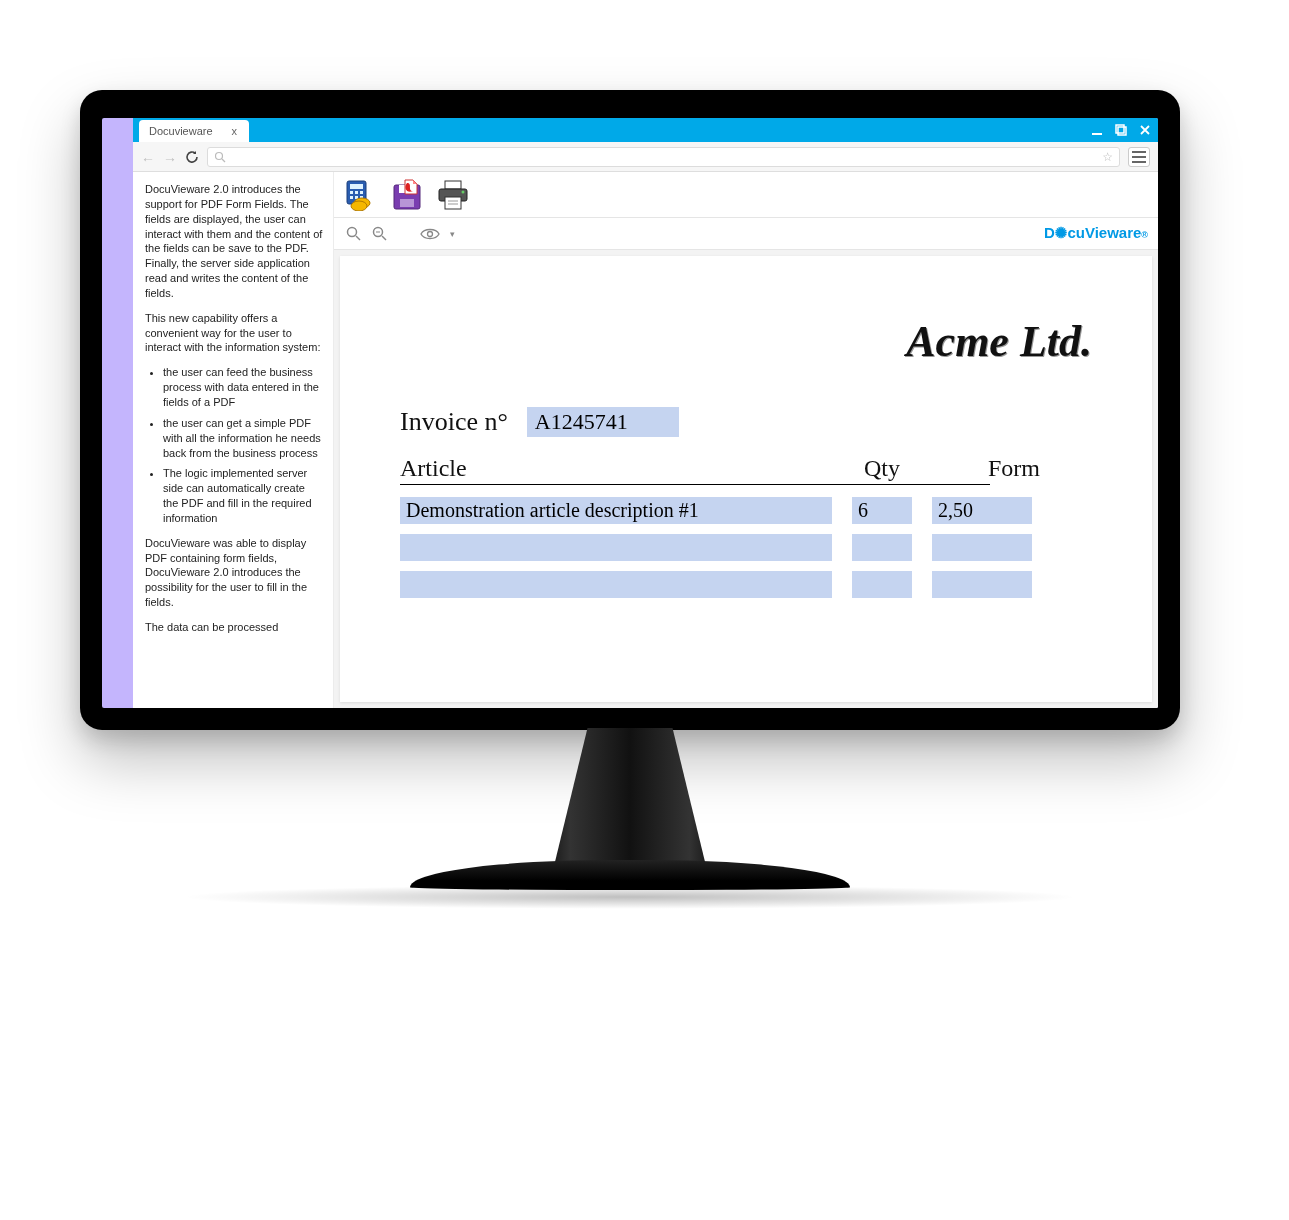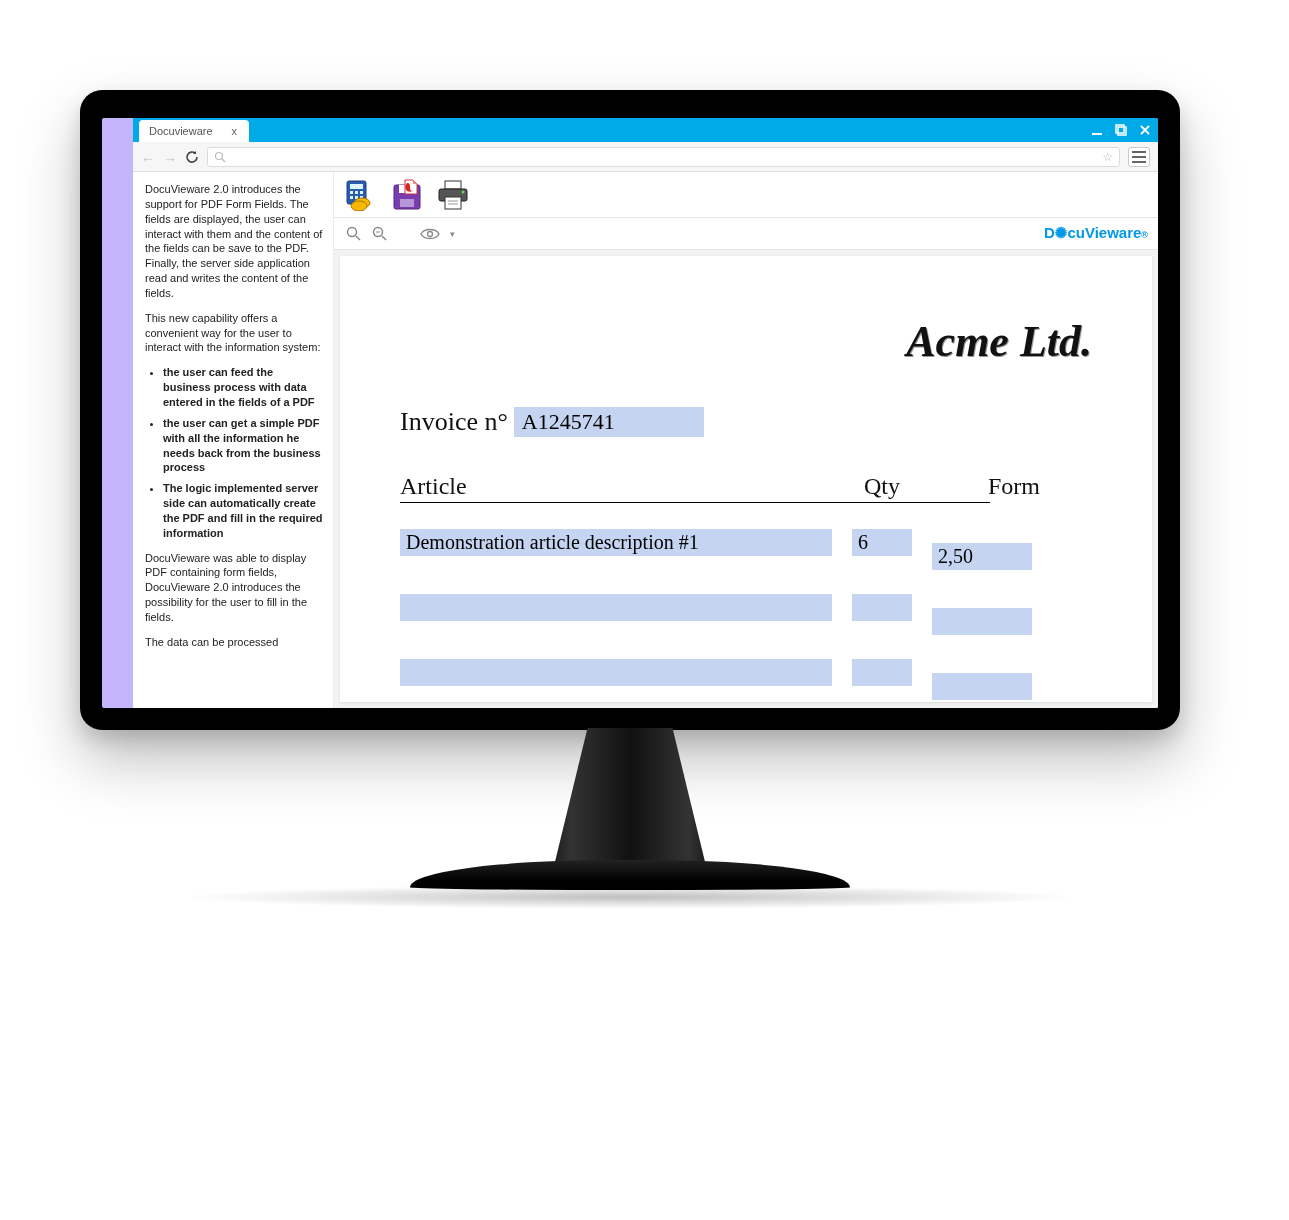--- a/index.html
+++ b/index.html
@@ -96,21 +96,21 @@
   
   .page-body {
     flex: 1; display:flex; overflow:hidden; background:#fff;
   }
   .sidebar-text {
     width: 200px; padding: 10px 10px 0 12px;
     font-size: 11px; color: #222; line-height: 1.35;
     overflow: hidden;
   }
   .sidebar-text p { margin-bottom: 10px; }
-  .sidebar-text ul { margin: 0 0 10px 18px; font-weight: bold; }
+  .sidebar-text ul { margin: 0 0 10px 18px; }
   .sidebar-text li { margin-bottom: 6px; }
 
   .viewer {
     flex:1; display:flex; flex-direction:column; border-left:1px solid #ececec;
   }
   .main-toolbar {
     height: 46px; display:flex; align-items:center; gap:12px; padding: 0 10px;
     border-bottom: 1px solid #e5e5e5;
   }
   .tool-ico { width:34px; height:34px; display:flex; align-items:center; justify-content:center; }
@@ -135,44 +135,44 @@
     color:#111;
   }
   .company {
     text-align:right;
     font-family: "Brush Script MT", "Segoe Script", cursive;
     font-size: 44px; font-weight:700; font-style:italic;
     text-shadow: 1px 1px 0 #999;
     margin-bottom: 40px;
   }
   .inv-label { font-size: 26px; }
-  .inv-row { display:flex; align-items:flex-start; gap: 6px; margin-bottom: 36px; }
+  .inv-row { display:flex; align-items:flex-start; gap: 19px; margin-bottom: 18px; }
   .field {
     background:#c5d4f0; color:#000;
     font-family: "Times New Roman", Georgia, serif;
     font-size: 22px;
     padding: 2px 8px;
   }
-  .field.invno { width: 190px; }
+  .field.invno { width: 152px; }
   .table-head {
     display:flex; font-size: 24px;
     padding-bottom: 2px;
     gap: 44px;
   }
   .col-art { flex: 0 0 420px; }
   .col-qty { flex: 0 0 80px; }
   .col-price { flex: 0 0 90px; }
   .rule { height:1px; background:#000; margin-bottom: 12px; width: 590px; }
   .table-rows .trow {
     display:flex; align-items:center; gap: 0; margin-bottom: 10px;
   }
   .table-rows .field { font-size: 20px; padding: 2px 6px; }
   .f-art { width: 432px; margin-right: 20px; }
   .f-qty { width: 60px; margin-right: 20px; }
-  .f-price { width: 100px; margin-top: 28px; }
+  .f-price { width: 100px; }
 
   svg { display:block; }
 </style>
 </head>
 <body>
 
 <div class="stage">
   <div class="monitor-outer">
     <div class="monitor-inner">
 

